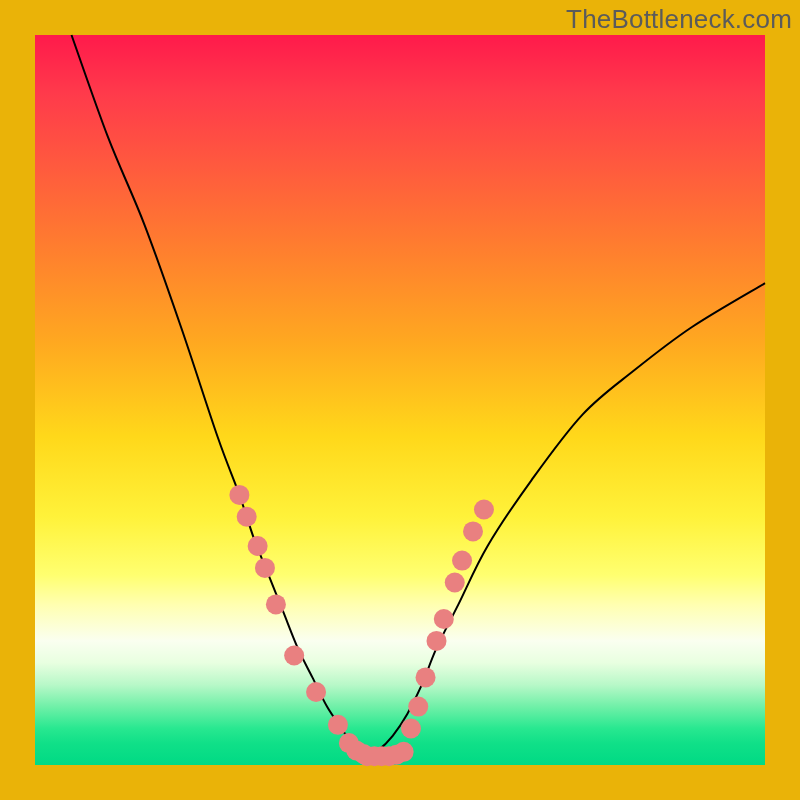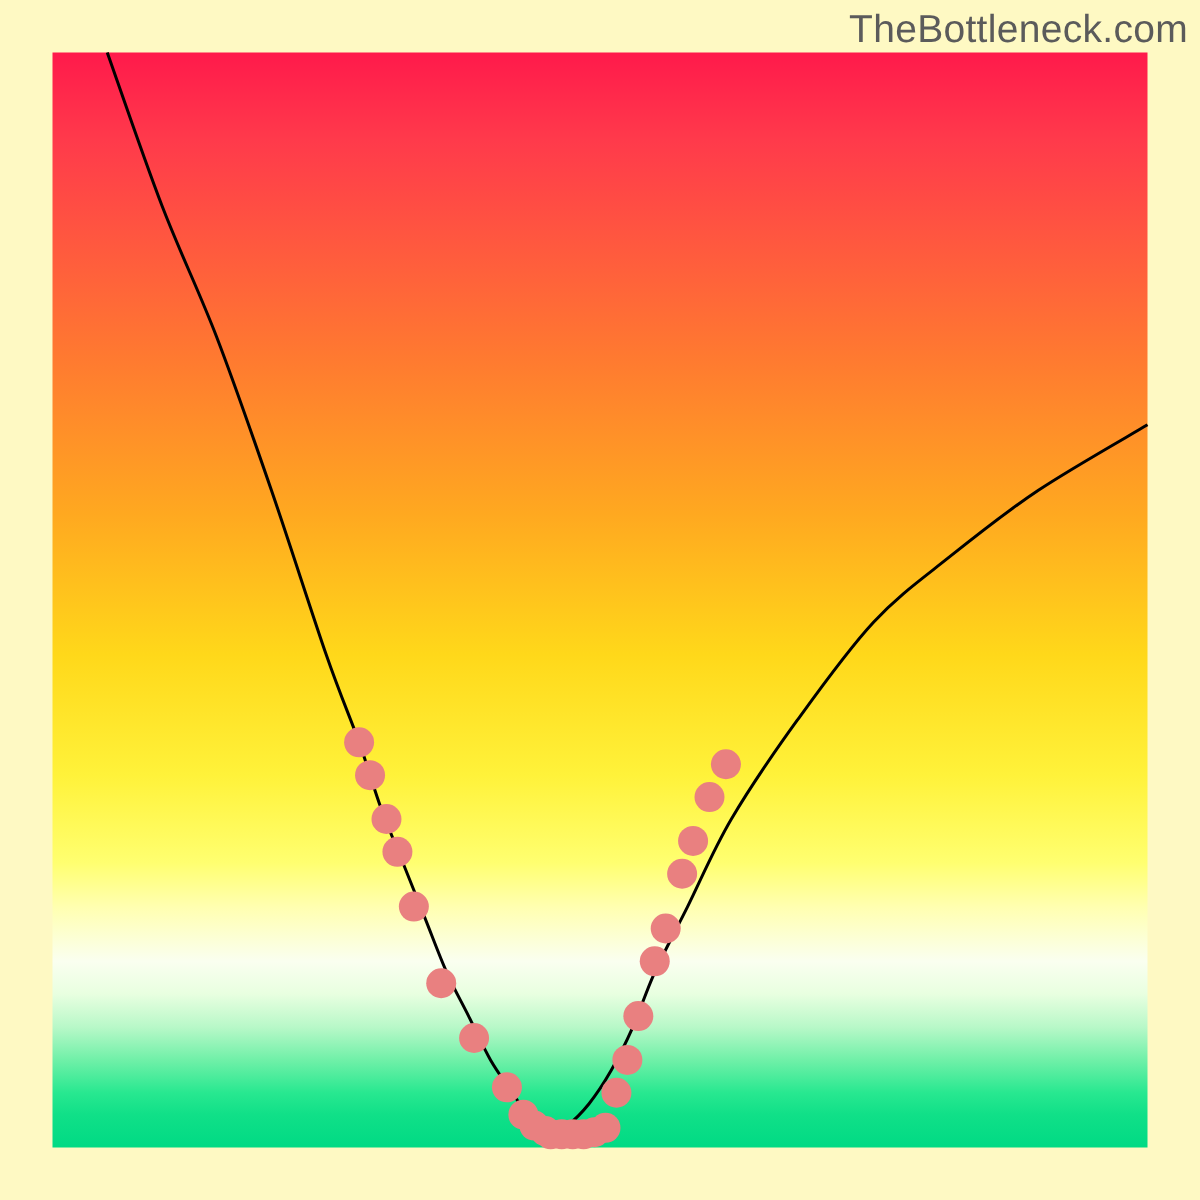--- a/index.html
+++ b/index.html
@@ -8,21 +8,21 @@
     width: 800px;
     height: 800px;
     background: #000;
     overflow: hidden;
     font-family: Arial, Helvetica, sans-serif;
   }
   .stage {
     position: relative;
     width: 800px;
     height: 800px;
-    background: #fef9c3;
+    background: #eab308;
   }
   .plot-area {
     position: absolute;
     left: 35px;
     top: 35px;
     width: 730px;
     height: 730px;
     
     background: linear-gradient(
       to bottom,

